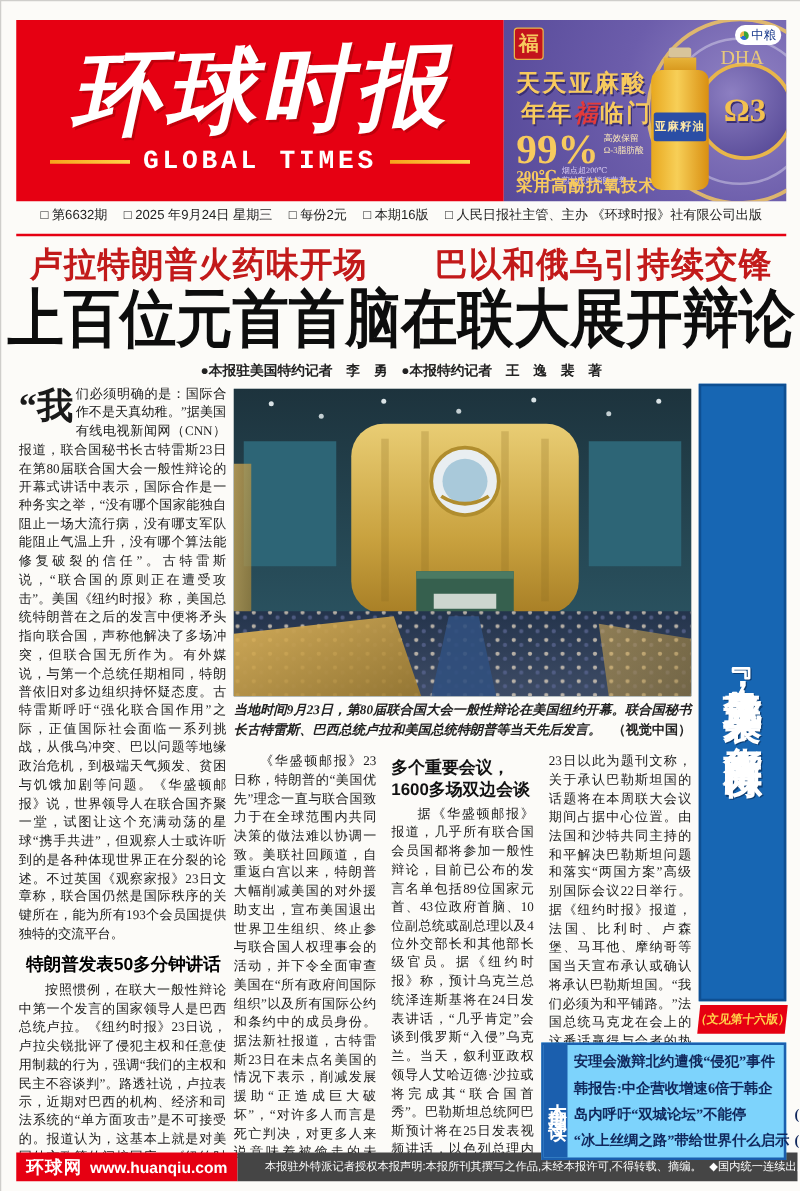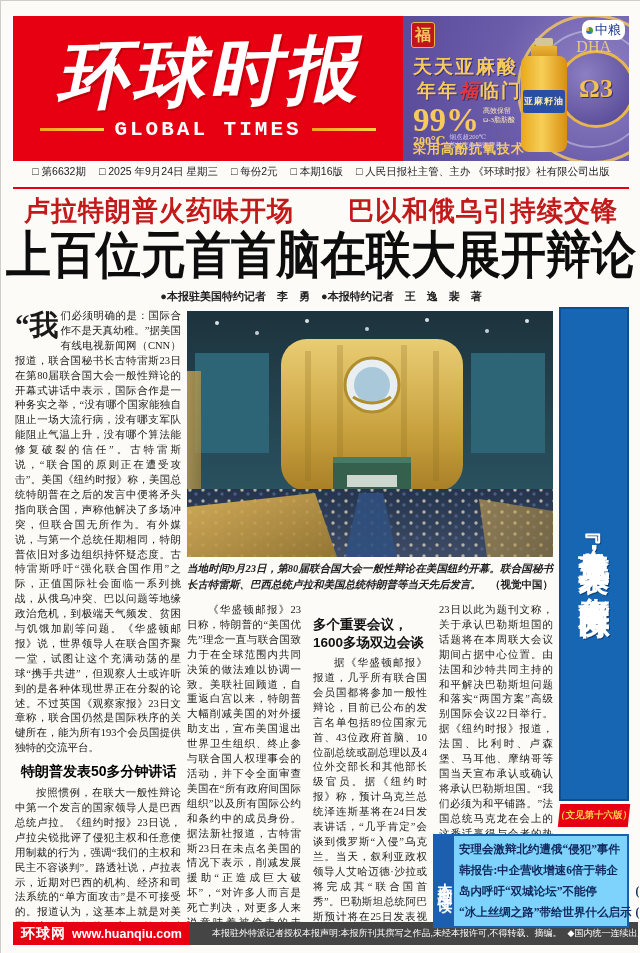--- a/index.html
+++ b/index.html
@@ -63,21 +63,21 @@
   .ad-tech { position:absolute; left:10px; bottom:3px; font-size:13px; font-weight:bold; letter-spacing:1px; }
   .ad-bottle { position:absolute; left:118px; top:22px; width:46px; height:118px; }
   .ad-bottle .cap { width:18px; height:8px; margin:0 auto; background:#d8c49a; border-radius:2px; }
   .ad-bottle .neck { width:26px; height:10px; margin:0 auto; background:linear-gradient(#e7b43a,#d99a1f); }
   .ad-bottle .bodyb { width:46px; height:96px; border-radius:8px;
     background:linear-gradient(90deg,#e8a81f,#f7cf57 45%,#d98f12); position:relative; }
   .ad-bottle .band { position:absolute; left:2px; top:34px; width:42px; height:23px; background:#2b4ea5;
     border-radius:2px; color:#ffe9a8; font-size:9px; font-weight:bold; text-align:center; line-height:22px;
     letter-spacing:1px; }
   .ad-corner-logo { position:absolute; right:4px; top:4px; background:#fff; border-radius:8px;
-    padding:1px 4px; font-size:13px; color:#1a3a8c; display:flex; align-items:center; gap:2px; }
+    padding:1px 4px; font-size:10px; color:#1a3a8c; display:flex; align-items:center; gap:2px; }
   .ad-corner-logo .dot { width:7px; height:7px; border-radius:50%;
     background:conic-gradient(#3aa33a 0 40%, #2b6fd4 40% 70%, #e8b64a 70% 100%); }
   
   .info-bar {
     position:absolute; left:12px; top:164px; width:616px; height:18px;
     display:flex; justify-content:center; gap:13px;
     font-family:"Liberation Sans","DejaVu Sans",sans-serif;
     font-size:10.5px; color:#222; white-space:nowrap;
   }
   .red-rule { position:absolute; left:12px; top:186px; width:616px; height:2px; background:#e60012; }
@@ -105,21 +105,21 @@
   .col1 { position:absolute; left:14px; top:308px; width:166px; height:622px; overflow:hidden; }
   .dropcap {
     float:left; font-size:29px; line-height:1; font-weight:bold; padding-right:2px; padding-top:2px;
   }
   .col-subhead {
     font-family:"Liberation Sans","DejaVu Sans",sans-serif;
     font-weight:bold; font-size:14px; color:#000000; margin:6px 0 4px 6px; text-indent:0;
   }
   .col-subhead2 {
     font-family:"Liberation Sans","DejaVu Sans",sans-serif;
-    font-weight:bold; font-size:13.5px; color:#111; margin:13px 0 5px 0; text-indent:0; line-height:1.3;
+    font-weight:bold; font-size:13.5px; color:#111; margin:2px 0 5px 0; text-indent:0; line-height:1.3;
     text-align:left;
   }
   
   .photo { position:absolute; left:186px; top:310px; width:366px; height:246px; background:#23404a; }
   .photo svg { display:block; width:100%; height:100%; }
   .caption {
     position:absolute; left:186px; top:560px; width:366px; height:38px;
     font-size:10.5px; line-height:1.55; color:#222; text-align:justify; font-style:italic; font-weight:bold;
   }
   .caption .credit { float:right; font-style:normal; }

